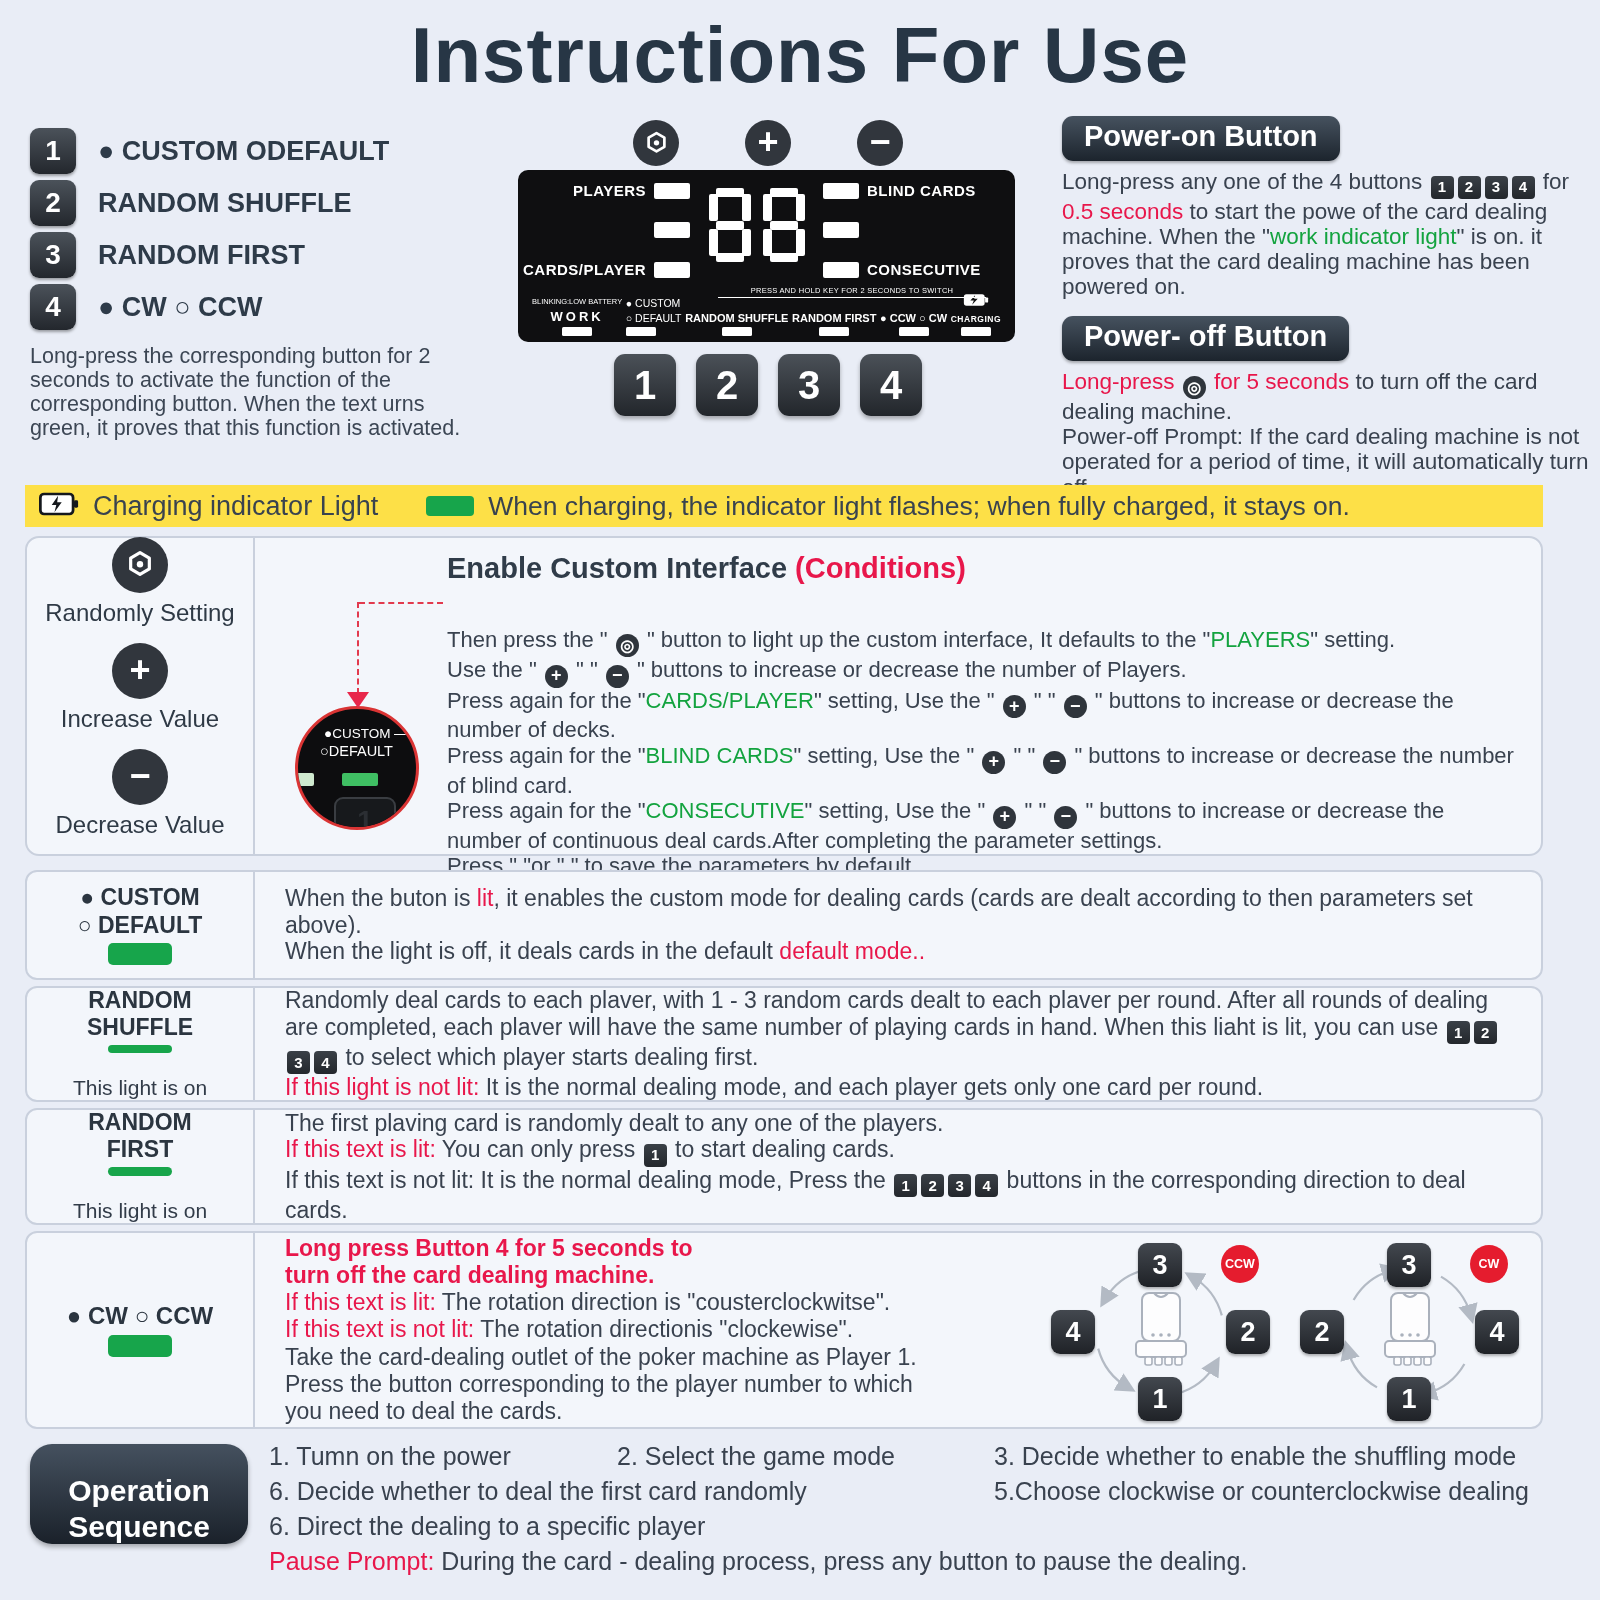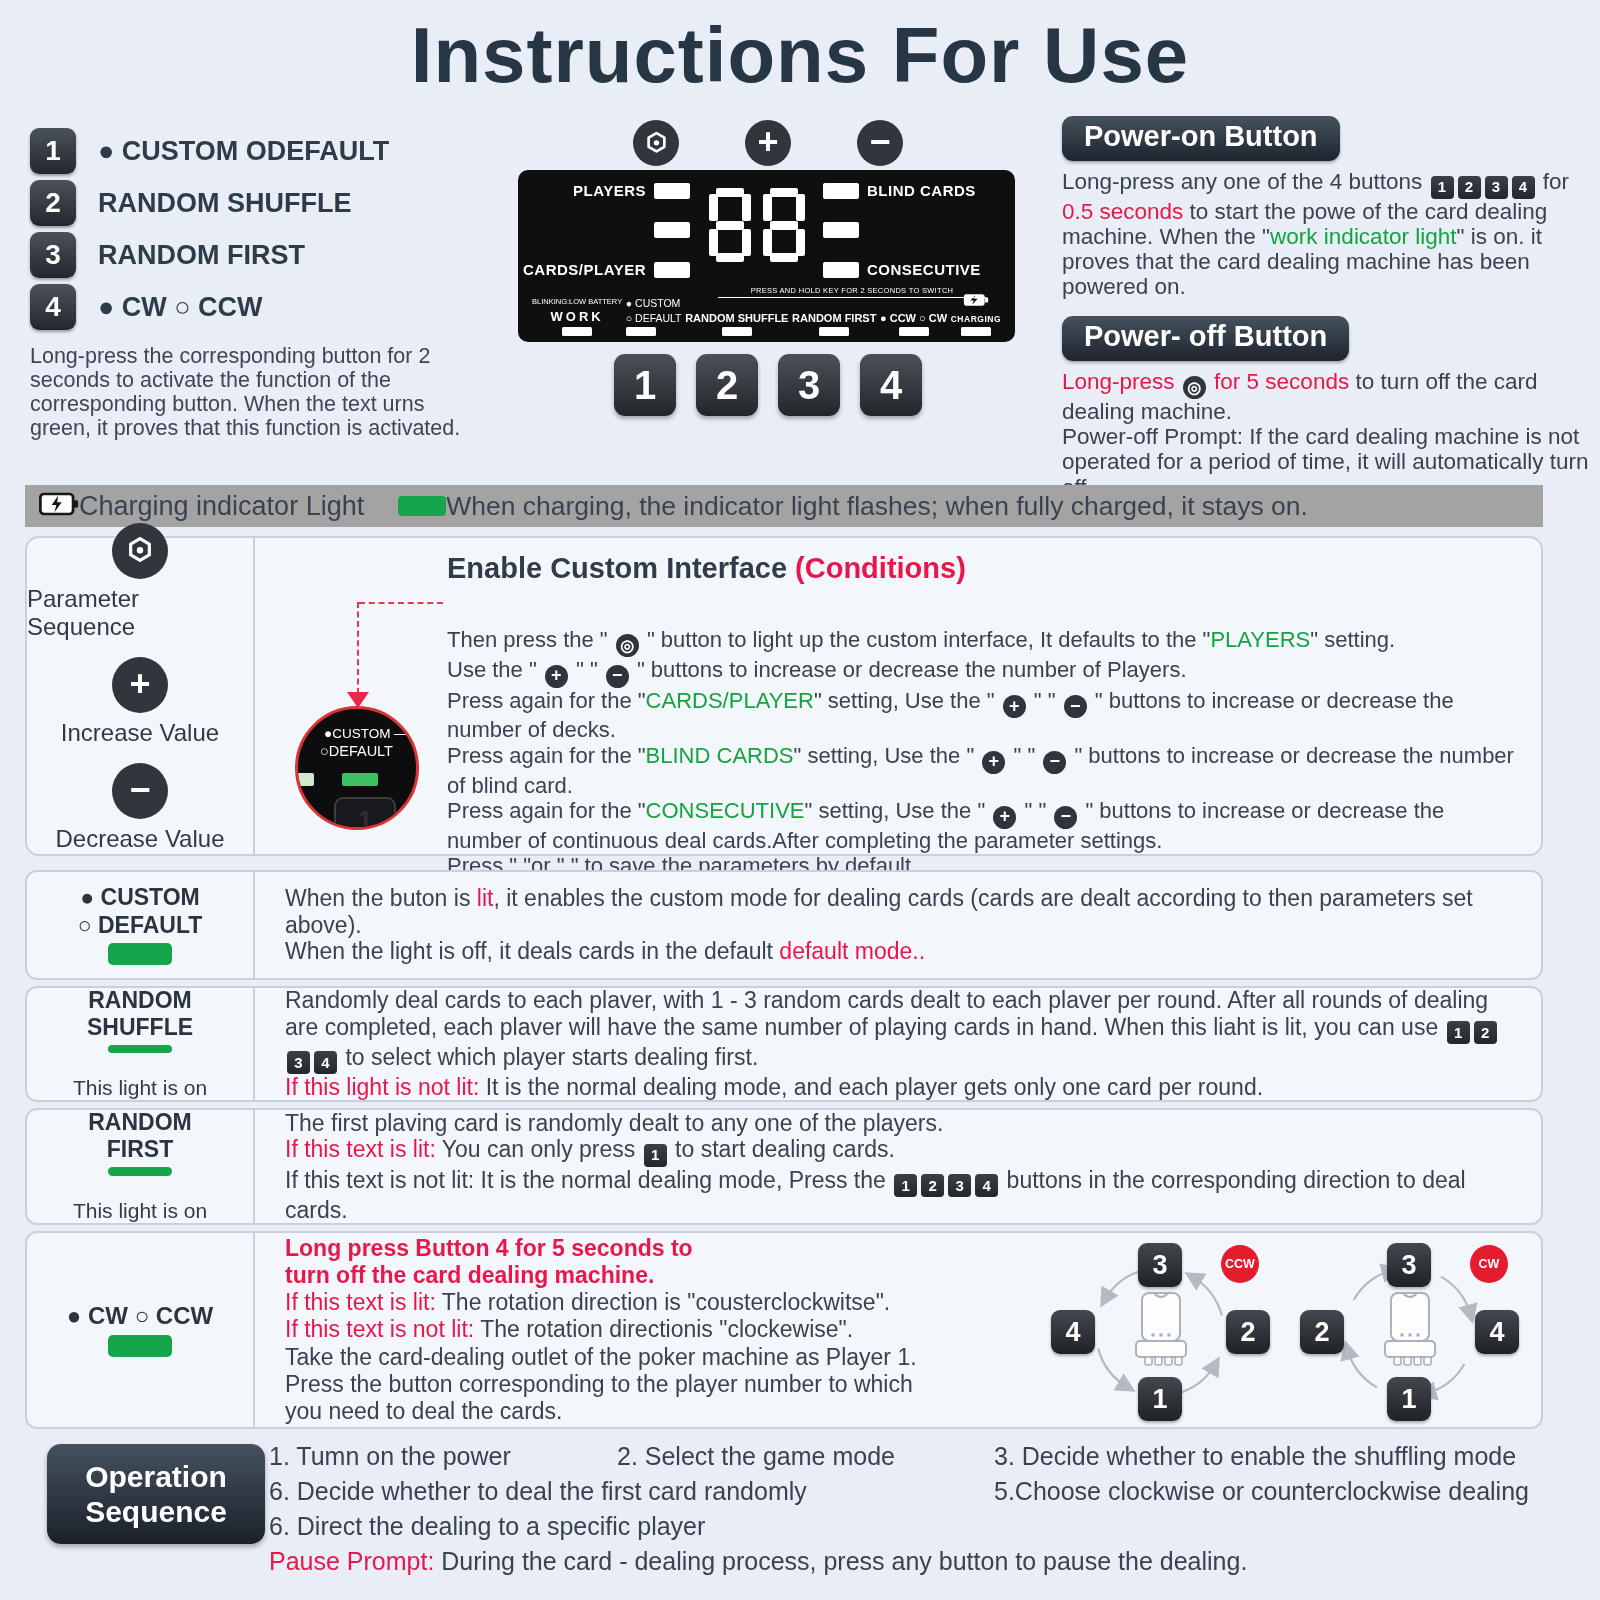--- a/index.html
+++ b/index.html
@@ -58,22 +58,22 @@
         color:#fff;font-size:40px;font-weight:bold;display:flex;align-items:center;justify-content:center;
         box-shadow:0 3px 4px rgba(0,0,0,.3);}
   
   .power{position:absolute;left:1062px;top:116px;width:532px;}
   .pill{display:inline-block;background:linear-gradient(180deg,#46525f,#1c242d);color:#fff;
         font-size:29px;font-weight:bold;padding:4px 22px 8px;border-radius:11px;
         box-shadow:0 2px 3px rgba(0,0,0,.3);}
   .pill.second{margin-top:12px;}
   .ptext{margin:8px 0 4px 0;font-size:22.5px;line-height:1.12;color:#39424f;}
   
-  .charging-bar{position:absolute;left:25px;top:485px;width:1518px;height:42px;background:#a3a3a3;
-                display:flex;align-items:center;padding:0 14px;box-sizing:border-box;gap:0;}
+  .charging-bar{position:absolute;left:25px;top:485px;width:1518px;height:42px;background:#fde047;
+                display:flex;align-items:center;padding:0 14px;box-sizing:border-box;gap:14px;}
   .cb-label{font-size:27px;color:#39434f;}
   .swatch{width:48px;height:20px;border-radius:4px;background:#17a54b;margin-left:34px;flex:none;}
   .cb-text{font-size:26.5px;color:#39434f;}
   
   .custom-card{position:absolute;left:25px;top:536px;width:1518px;height:320px;background:#f3f6fb;
                border:2px solid #c9d0dd;border-radius:14px;box-sizing:border-box;}
   .cc-left{position:absolute;left:0;top:0;bottom:0;width:226px;border-right:2px solid #c9d0dd;
            display:flex;flex-direction:column;align-items:center;justify-content:center;}
   .cc-lbl{font-size:24px;color:#2f3a46;margin:6px 0 16px;}
   .inset{position:absolute;left:268px;top:168px;width:118px;height:118px;border-radius:50%;
@@ -125,23 +125,23 @@
   .diag svg.ring{position:absolute;left:37px;top:9px;}
   .dkey{position:absolute;width:44px;height:44px;border-radius:9px;
         background:linear-gradient(180deg,#43484f,#1f2227);color:#fff;font-size:27px;font-weight:bold;
         display:flex;align-items:center;justify-content:center;box-shadow:0 2px 3px rgba(0,0,0,.3);}
   .dkey.top{left:95px;top:0;} .dkey.bottom{left:95px;top:134px;}
   .dkey.left{left:8px;top:67px;} .dkey.right{left:183px;top:67px;}
   .dbadge{position:absolute;left:178px;top:2px;width:38px;height:38px;border-radius:50%;background:#e51c2e;
           color:#fff;font-size:12.5px;font-weight:bold;display:flex;align-items:center;justify-content:center;}
   .machine{position:absolute;left:88px;top:48px;}
   
-  .op-card{position:absolute;left:47px;top:1444px;width:218px;height:100px;border-radius:14px;
+  .op-card{position:absolute;left:30px;top:1444px;width:218px;height:100px;border-radius:22px;
            background:linear-gradient(180deg,#45515f,#1a212a);color:#fff;font-size:30px;font-weight:bold;
-           display:flex;flex-direction:column;align-items:center;justify-content:center;line-height:1.18;
+           display:flex;flex-direction:column;align-items:center;justify-content:flex-end;line-height:1.18;
            box-shadow:0 3px 5px rgba(0,0,0,.3);}
   .op-steps{position:absolute;left:269px;top:1442px;width:1294px;display:grid;
             grid-template-columns:348px 377px 1fr;row-gap:6px;font-size:25px;color:#39424f;}
   .op-steps .s4,.op-steps .s6{grid-column:1/3;}
   .op-steps .s5{grid-column:3;}
   .op-steps .pause{grid-column:1/4;margin:0;}
 </style>
 </head>
 <body>
 
@@ -295,21 +295,21 @@
   </section>
 
   <section class="custom-card">
     <div class="cc-left">
       <span class="circle-icon big">
         <svg viewBox="0 0 24 24" width="32" height="32">
             <path d="M12 2.8l7 4.05v8.1l-7 4.05-7-4.05v-8.1z" fill="none" stroke="#fff" stroke-width="2.4" stroke-linejoin="round"></path>
             <circle cx="12" cy="11.4" r="2.4" fill="#fff"></circle>
           </svg>
       </span>
-      <div class="cc-lbl">Parameter Sequence</div>
+      <div class="cc-lbl">Randomly Setting</div>
       <span class="circle-icon big plus-big"></span>
       <div class="cc-lbl">Increase Value</div>
       <span class="circle-icon big minus-big"></span>
       <div class="cc-lbl">Decrease Value</div>
     </div>
 
     <div class="inset">
       <div class="in-c1">●CUSTOM</div>
       <div class="in-c2">○DEFAULT</div>
       <span class="in-green-part"></span>

